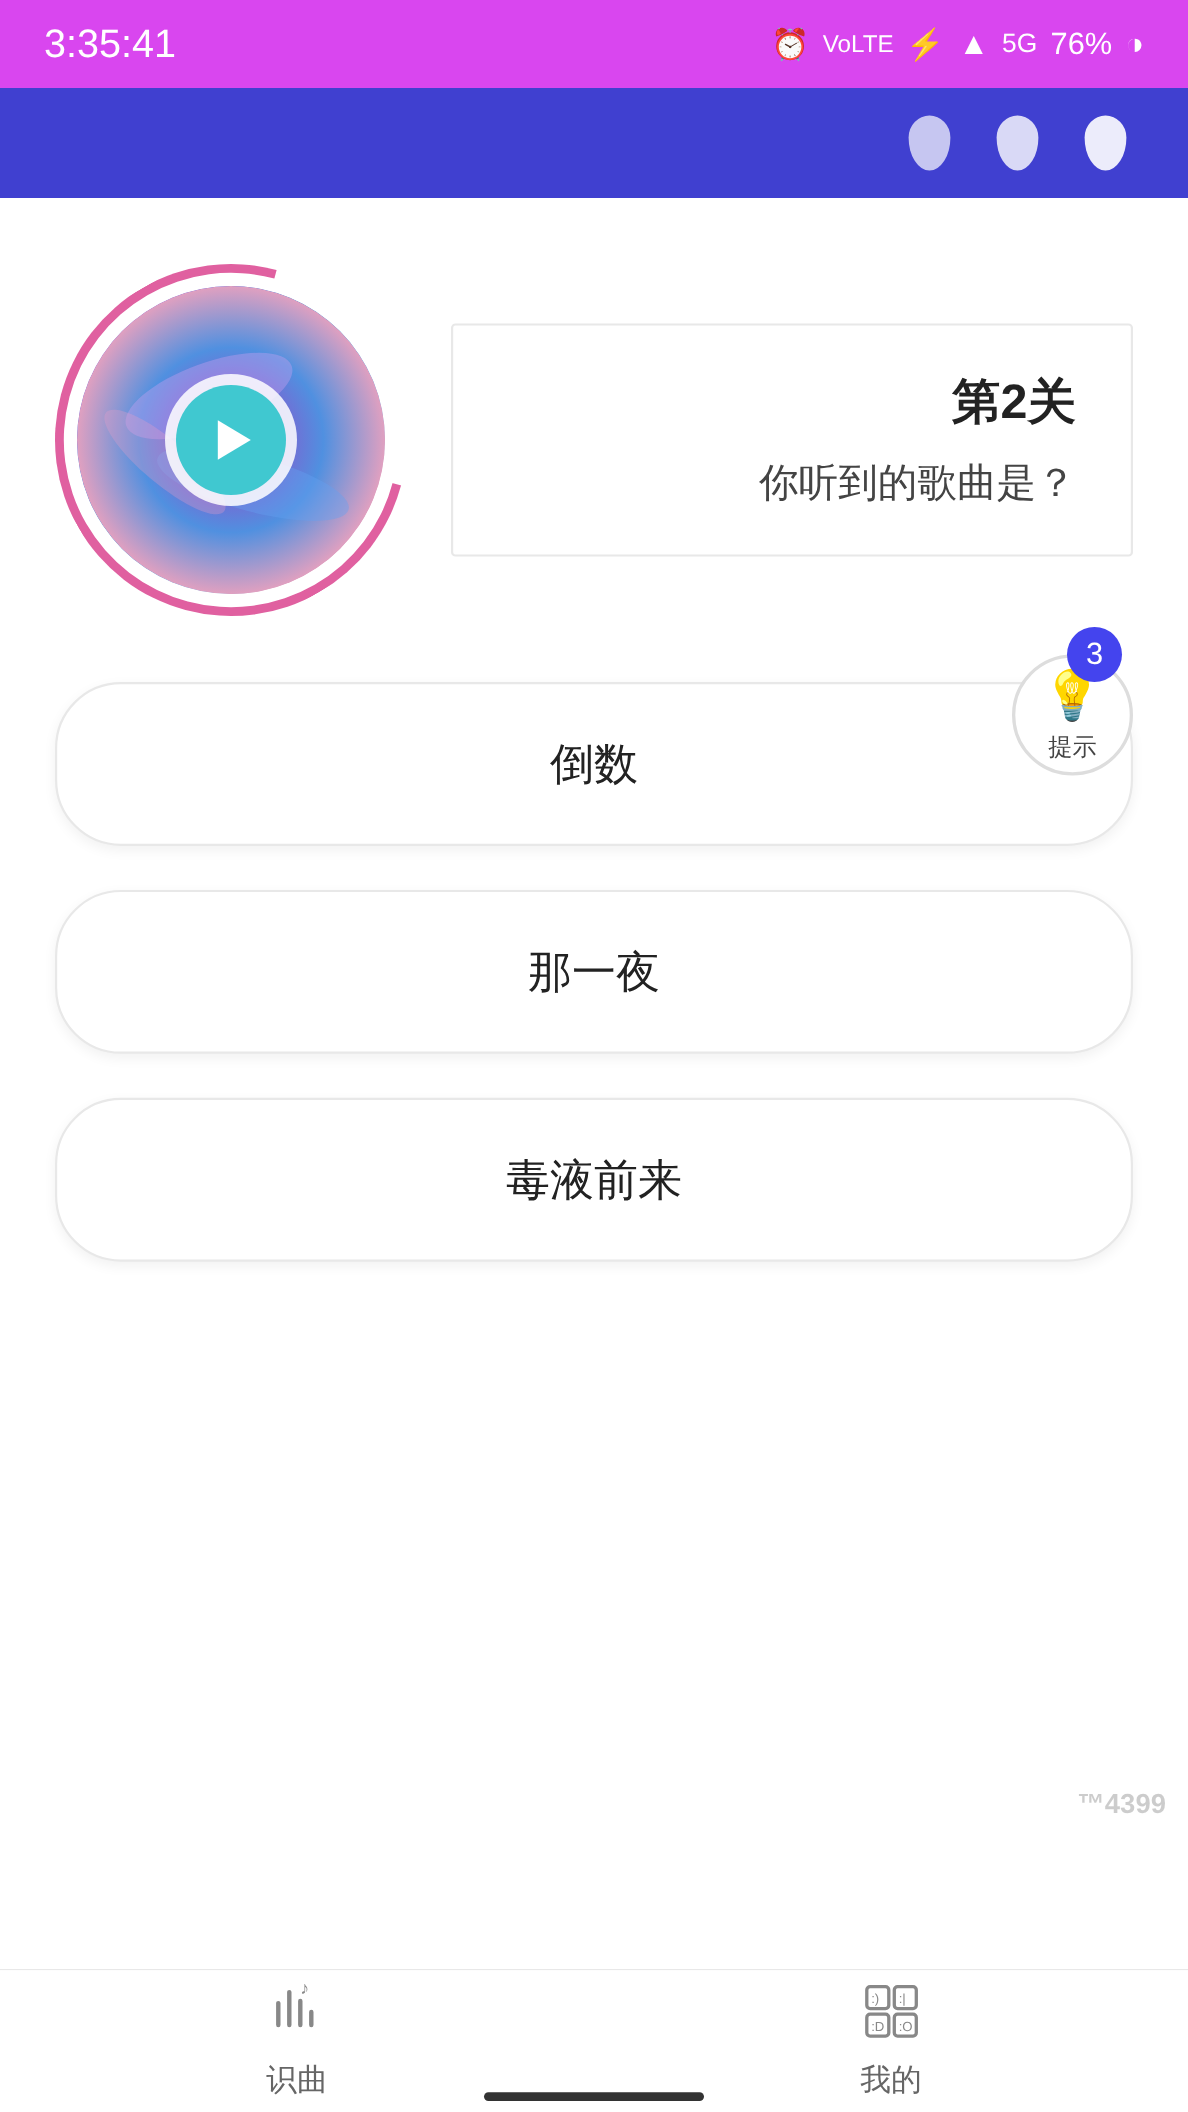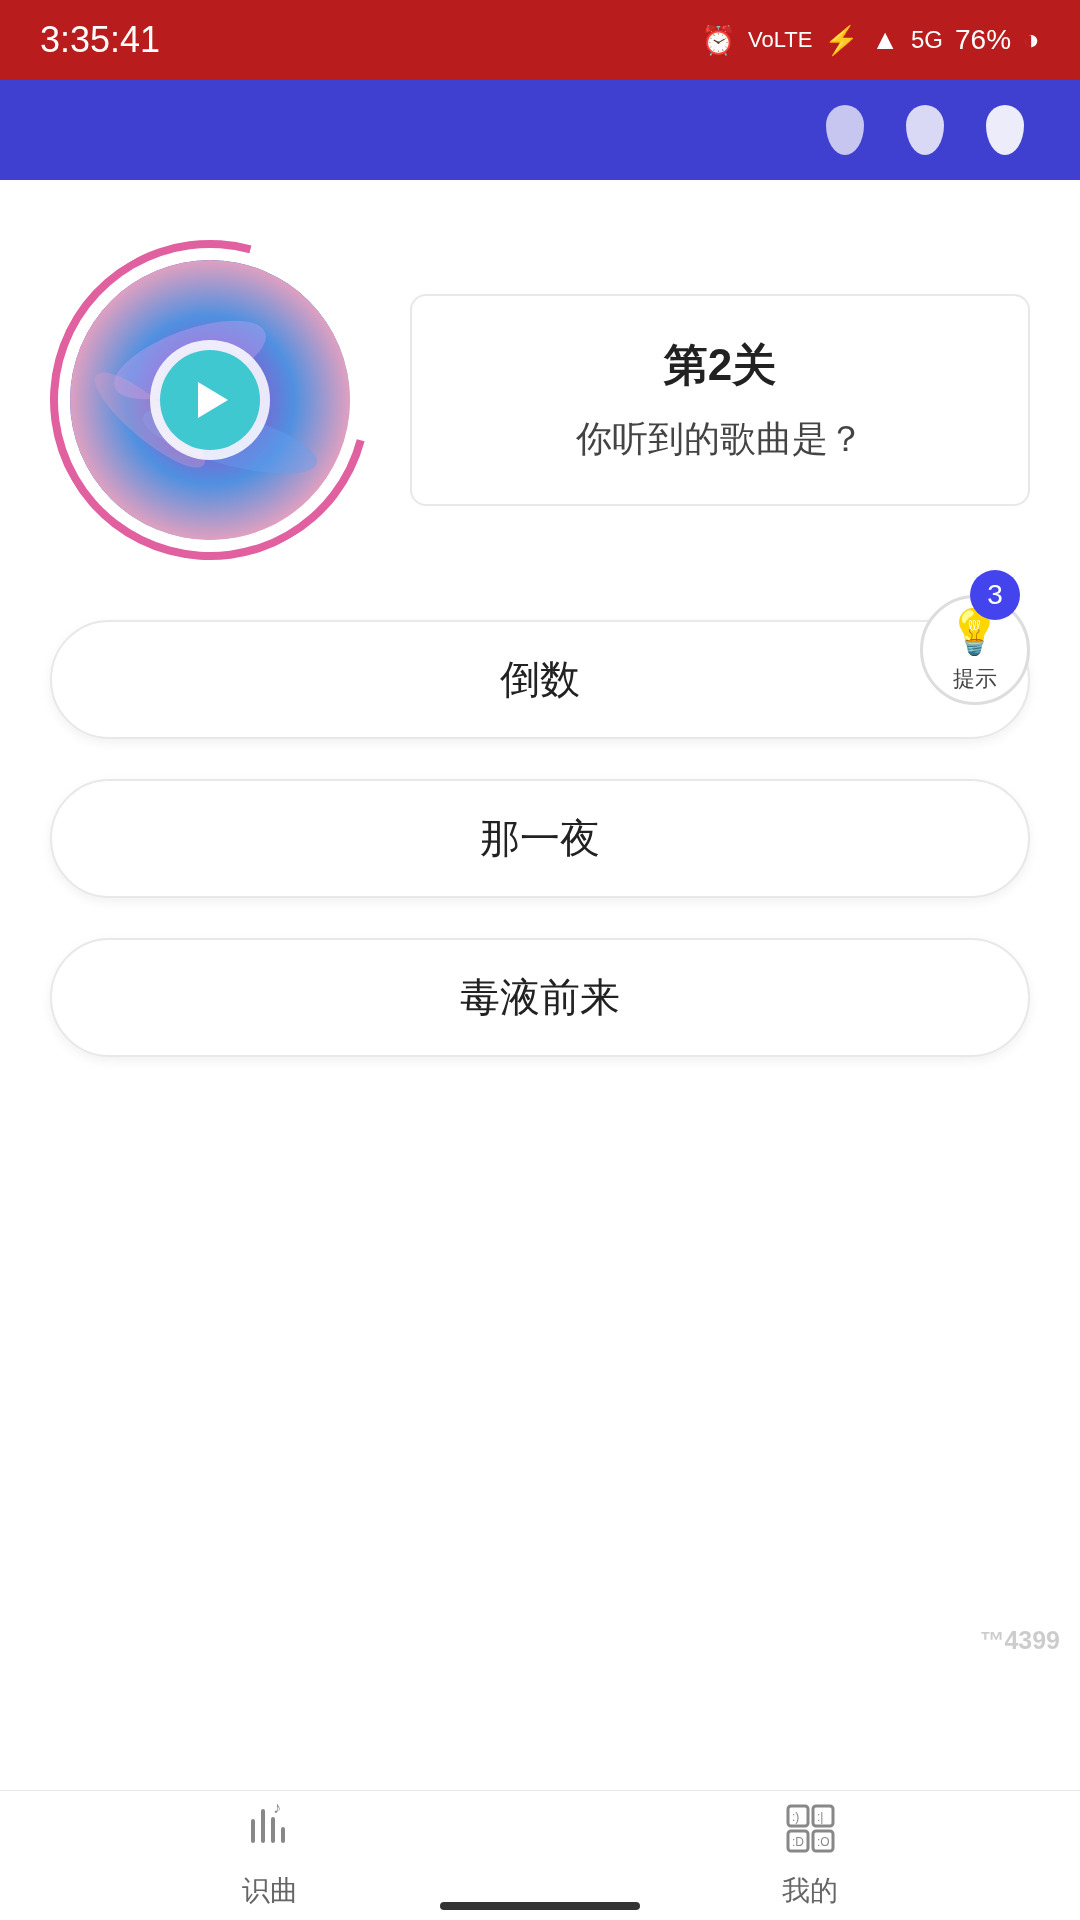--- a/index.html
+++ b/index.html
@@ -15,21 +15,21 @@
       background: #f5f5f5;
       font-family: -apple-system, 'PingFang SC', 'Microsoft YaHei', sans-serif;
       overflow: hidden;
       position: relative;
     }
 
     
     .status-bar {
       width: 100%;
       height: 80px;
-      background: #b91c1c;
+      background: #d946ef;
       display: flex;
       align-items: center;
       justify-content: space-between;
       padding: 0 40px;
     }
 
     .status-time {
       color: white;
       font-size: 36px;
       font-weight: 500;
@@ -153,23 +153,23 @@
       border-style: solid;
       border-width: 18px 0 18px 30px;
       border-color: transparent transparent transparent white;
       margin-left: 6px;
     }
 
     
     .question-box {
       flex: 1;
       border: 2px solid #e8e8e8;
-      border-radius: 16px;
+      border-radius: 4px;
       padding: 40px 50px;
-      text-align: center;
+      text-align: right;
     }
 
     .question-level {
       font-size: 44px;
       font-weight: bold;
       color: #222;
       margin-bottom: 20px;
     }
 
     .question-text {
@@ -229,21 +229,21 @@
     
     .options-area {
       display: flex;
       flex-direction: column;
       gap: 40px;
       margin-top: 40px;
     }
 
     .option-btn {
       width: 100%;
-      padding: 30px 30px;
+      padding: 45px 30px;
       border: 2px solid #e8e8e8;
       border-radius: 60px;
       background: white;
       font-size: 40px;
       color: #222;
       text-align: center;
       cursor: pointer;
       box-shadow: 0 4px 12px rgba(0,0,0,0.06);
     }
 

